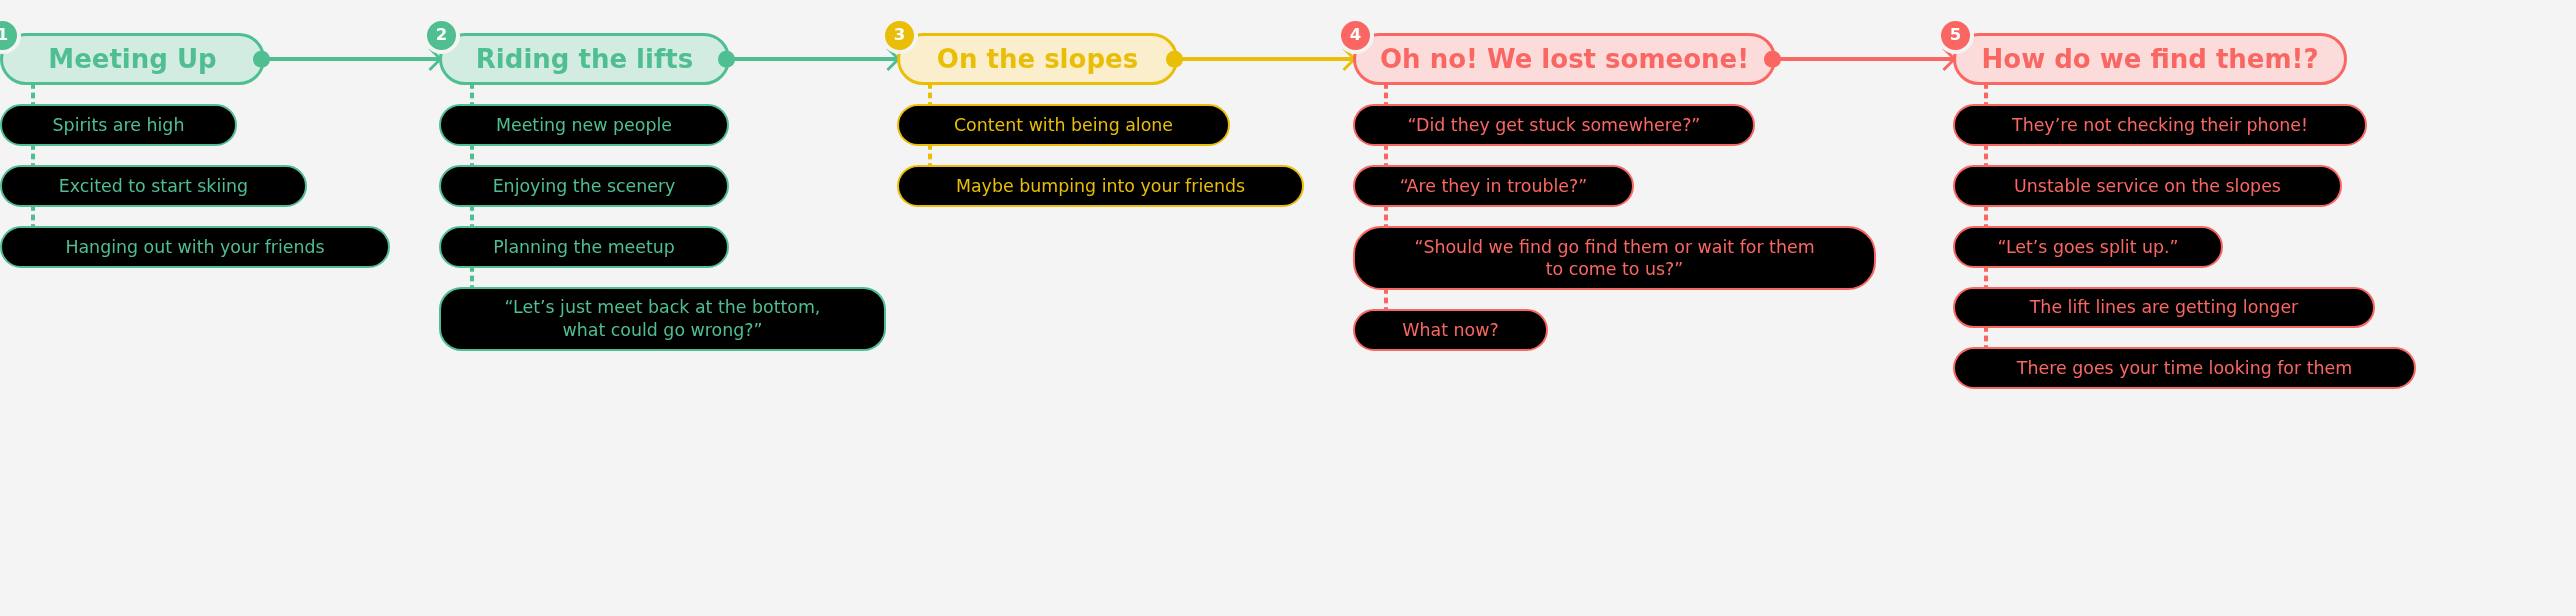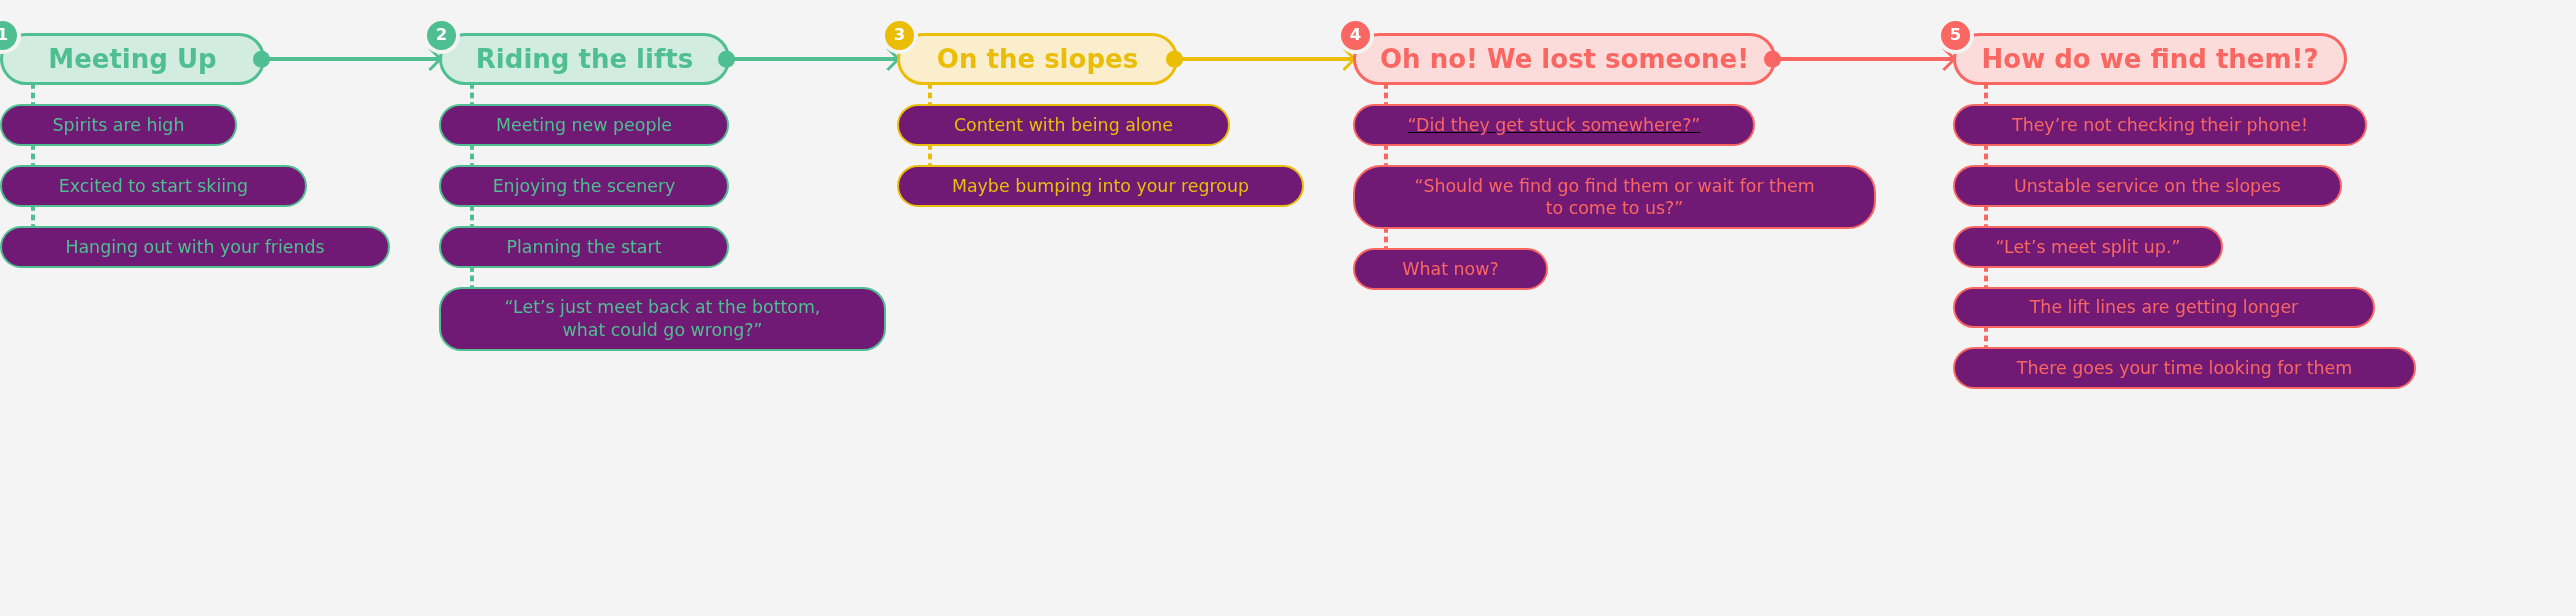--- a/index.html
+++ b/index.html
@@ -151,21 +151,21 @@
 
   .item-pill {
     position: relative;
     display: inline-flex;
     align-items: center;
     justify-content: center;
     text-align: center;
     min-height: 40px;
     border-radius: 22.6px;
     border: 2.6px solid var(--accent);
-    background: #701a75;
+    background: #000000;
     box-sizing: border-box;
     padding: 7.8px 22.6px;
     z-index: 1;
   }
 
   .item-label {
     font-size: 17.4px;
     color: var(--accent);
     line-height: 1.28;
     white-space: pre-line;
@@ -212,21 +212,21 @@
           <div class="conn-arrow" style="width: 167px; flex: 0 0 auto;"></div>
         </div>
         <div class="items">
           <div class="item-wrap"><div class="item-pill" style="width: 290px;">
               <div class="item-label">Meeting new people</div>
             </div></div>
           <div class="item-wrap"><div class="item-pill" style="width: 290px;">
               <div class="item-label">Enjoying the scenery</div>
             </div></div>
           <div class="item-wrap"><div class="item-pill" style="width: 290px;">
-              <div class="item-label">Planning the start</div>
+              <div class="item-label">Planning the meetup</div>
             </div></div>
           <div class="item-wrap"><div class="item-pill" style="width: 447px;">
               <div class="item-label">“Let’s just meet back at the bottom,
 what could go wrong?”</div>
             </div></div>
         </div>
       </div>
       <div class="column col-yellow">
         <div class="header-row">
           <div class="header-pill" style="width: 281px;">
@@ -234,37 +234,40 @@
             <div class="header-label">On the slopes</div>
             <div class="conn-dot"></div>
           </div>
           <div class="conn-arrow" style="width: 175px; flex: 0 0 auto;"></div>
         </div>
         <div class="items">
           <div class="item-wrap"><div class="item-pill" style="width: 333px;">
               <div class="item-label">Content with being alone</div>
             </div></div>
           <div class="item-wrap"><div class="item-pill" style="width: 407px;">
-              <div class="item-label">Maybe bumping into your regroup</div>
+              <div class="item-label">Maybe bumping into your friends</div>
             </div></div>
         </div>
       </div>
       <div class="column col-red">
         <div class="header-row">
           <div class="header-pill" style="width: 423px;">
             <div class="step-badge">4</div>
             <div class="header-label">Oh no! We lost someone!</div>
             <div class="conn-dot"></div>
           </div>
           <div class="conn-arrow" style="width: 177px; flex: 0 0 auto;"></div>
         </div>
         <div class="items">
           <div class="item-wrap"><div class="item-pill" style="width: 402px; text-decoration: underline;">
               <div class="item-label">“Did they get stuck somewhere?”</div>
             </div></div>
+          <div class="item-wrap"><div class="item-pill" style="width: 281px;">
+              <div class="item-label">“Are they in trouble?”</div>
+            </div></div>
           <div class="item-wrap"><div class="item-pill" style="width: 523px; border-radius: 28px;">
               <div class="item-label">“Should we find go find them or wait for them
 to come to us?”</div>
             </div></div>
           <div class="item-wrap"><div class="item-pill" style="width: 195px;">
               <div class="item-label">What now?</div>
             </div></div>
         </div>
       </div>
       <div class="column col-red">
@@ -275,21 +278,21 @@
           </div>
         </div>
         <div class="items">
           <div class="item-wrap"><div class="item-pill" style="width: 414px;">
               <div class="item-label">They’re not checking their phone!</div>
             </div></div>
           <div class="item-wrap"><div class="item-pill" style="width: 389px;">
               <div class="item-label">Unstable service on the slopes</div>
             </div></div>
           <div class="item-wrap"><div class="item-pill" style="width: 270px;">
-              <div class="item-label">“Let’s meet split up.”</div>
+              <div class="item-label">“Let’s goes split up.”</div>
             </div></div>
           <div class="item-wrap"><div class="item-pill" style="width: 422px;">
               <div class="item-label">The lift lines are getting longer</div>
             </div></div>
           <div class="item-wrap"><div class="item-pill" style="width: 463px;">
               <div class="item-label">There goes your time looking for them</div>
             </div></div>
         </div>
       </div>
     </div>

